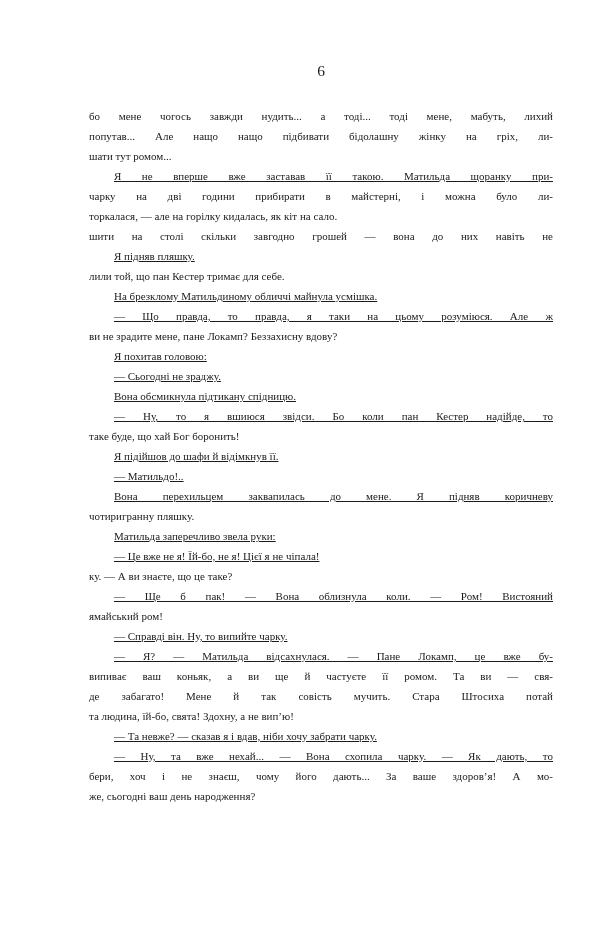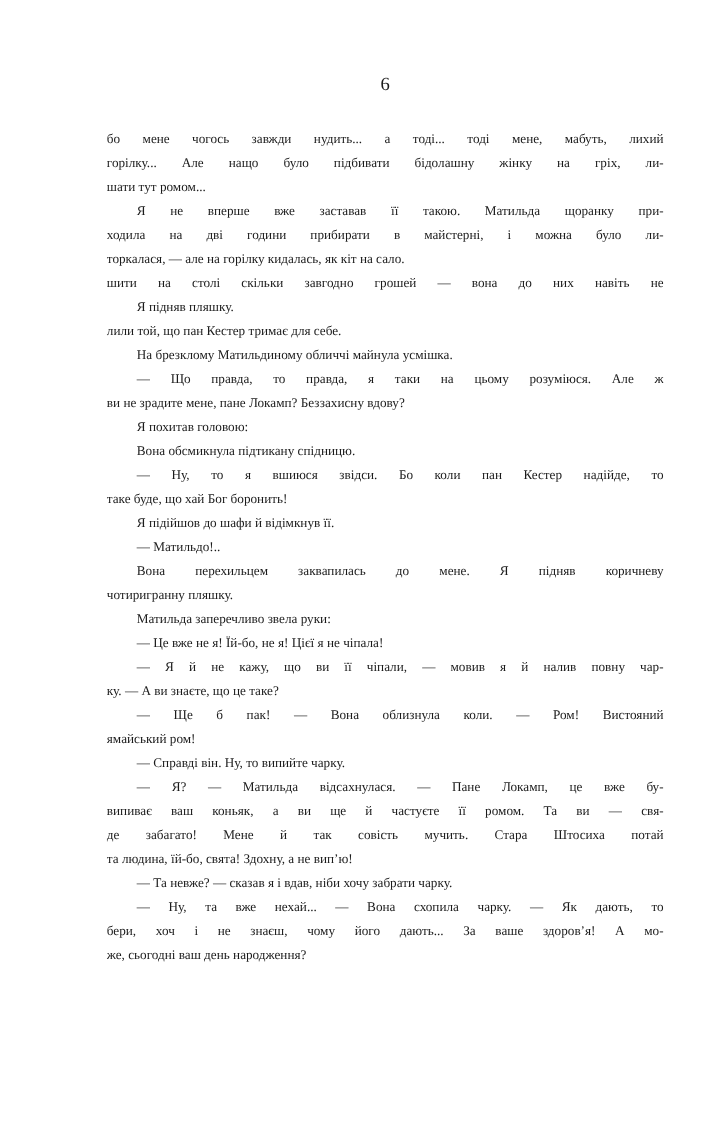--- a/index.html
+++ b/index.html
@@ -46,54 +46,58 @@
     overflow: hidden;
     text-align: left;
     white-space: normal;
   }
   .line.fill {
     text-align: justify;
     text-align-last: justify;
   }
   .line.indent {
     text-indent: 25px;
+    text-decoration: underline;
   }
 </style>
 </head>
 <body style="--bg: #ffffff; --fg: #1b1b1b;">
 
 <div class="page">
   <div class="page-number">6</div>
   <div class="text-block">
       <div class="paragraph">
         <div class="line fill">бо мене чогось завжди нудить... а тоді... тоді мене, мабуть, лихий</div>
-        <div class="line fill">горілку... Але нащо було підбивати бідолашну жінку на гріх, ли-</div>
+        <div class="line fill">попутав... Але нащо нащо підбивати бідолашну жінку на гріх, ли-</div>
         <div class="line">шати тут ромом...</div>
       </div>
       <div class="paragraph">
         <div class="line fill indent">Я не вперше вже заставав її такою. Матильда щоранку при-</div>
-        <div class="line fill">ходила на дві години прибирати в майстерні, і можна було ли-</div>
+        <div class="line fill">чарку на дві години прибирати в майстерні, і можна було ли-</div>
         <div class="line">торкалася, — але на горілку кидалась, як кіт на сало.</div>
         <div class="line fill">шити на столі скільки завгодно грошей — вона до них навіть не</div>
       </div>
       <div class="paragraph">
         <div class="line indent">Я підняв пляшку.</div>
       </div>
       <div class="paragraph">
         <div class="line">лили той, що пан Кестер тримає для себе.</div>
       </div>
       <div class="paragraph">
         <div class="line indent">На брезклому Матильдиному обличчі майнула усмішка.</div>
       </div>
       <div class="paragraph">
         <div class="line fill indent">— Що правда, то правда, я таки на цьому розуміюся. Але ж</div>
         <div class="line">ви не зрадите мене, пане Локамп? Беззахисну вдову?</div>
       </div>
       <div class="paragraph">
         <div class="line indent">Я похитав головою:</div>
+      </div>
+      <div class="paragraph">
+        <div class="line indent">— Сьогодні не зраджу.</div>
       </div>
       <div class="paragraph">
         <div class="line indent">Вона обсмикнула підтикану спідницю.</div>
       </div>
       <div class="paragraph">
         <div class="line fill indent">— Ну, то я вшиюся звідси. Бо коли пан Кестер надійде, то</div>
         <div class="line">таке буде, що хай Бог боронить!</div>
       </div>
       <div class="paragraph">
         <div class="line indent">Я підійшов до шафи й відімкнув її.</div>
@@ -105,21 +109,20 @@
         <div class="line fill indent">Вона перехильцем заквапилась до мене. Я підняв коричневу</div>
         <div class="line">чотиригранну пляшку.</div>
       </div>
       <div class="paragraph">
         <div class="line indent">Матильда заперечливо звела руки:</div>
       </div>
       <div class="paragraph">
         <div class="line indent">— Це вже не я! Їй-бо, не я! Цієї я не чіпала!</div>
       </div>
       <div class="paragraph">
-        <div class="line fill indent">— Я й не кажу, що ви її чіпали, — мовив я й налив повну чар-</div>
         <div class="line">ку. — А ви знаєте, що це таке?</div>
       </div>
       <div class="paragraph">
         <div class="line fill indent">— Ще б пак! — Вона облизнула коли. — Ром! Вистояний</div>
         <div class="line">ямайський ром!</div>
       </div>
       <div class="paragraph">
         <div class="line indent">— Справді він. Ну, то випийте чарку.</div>
       </div>
       <div class="paragraph">

